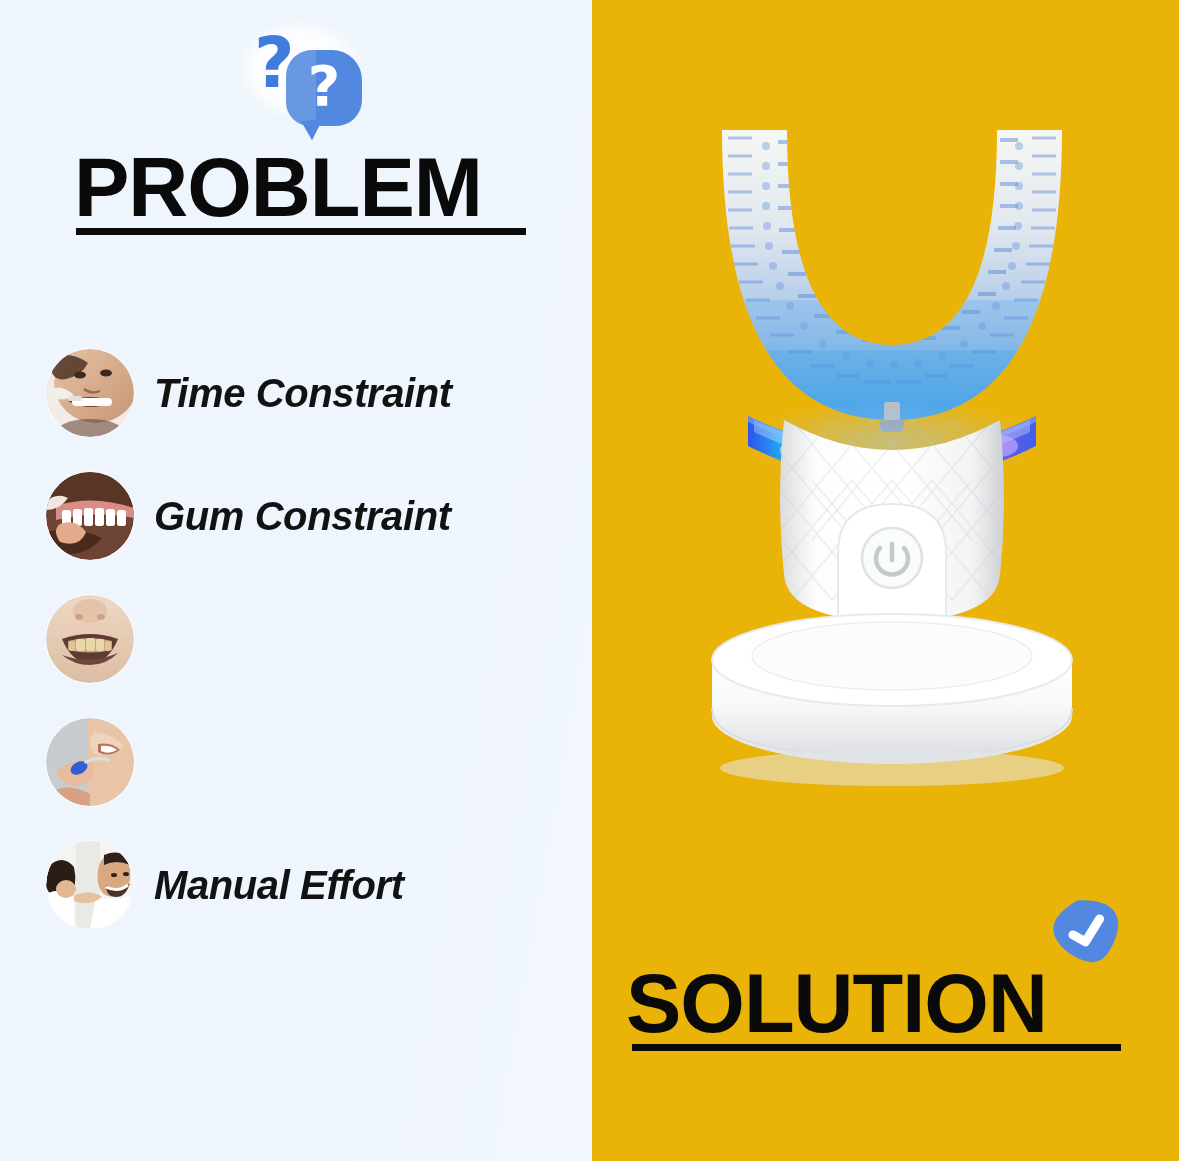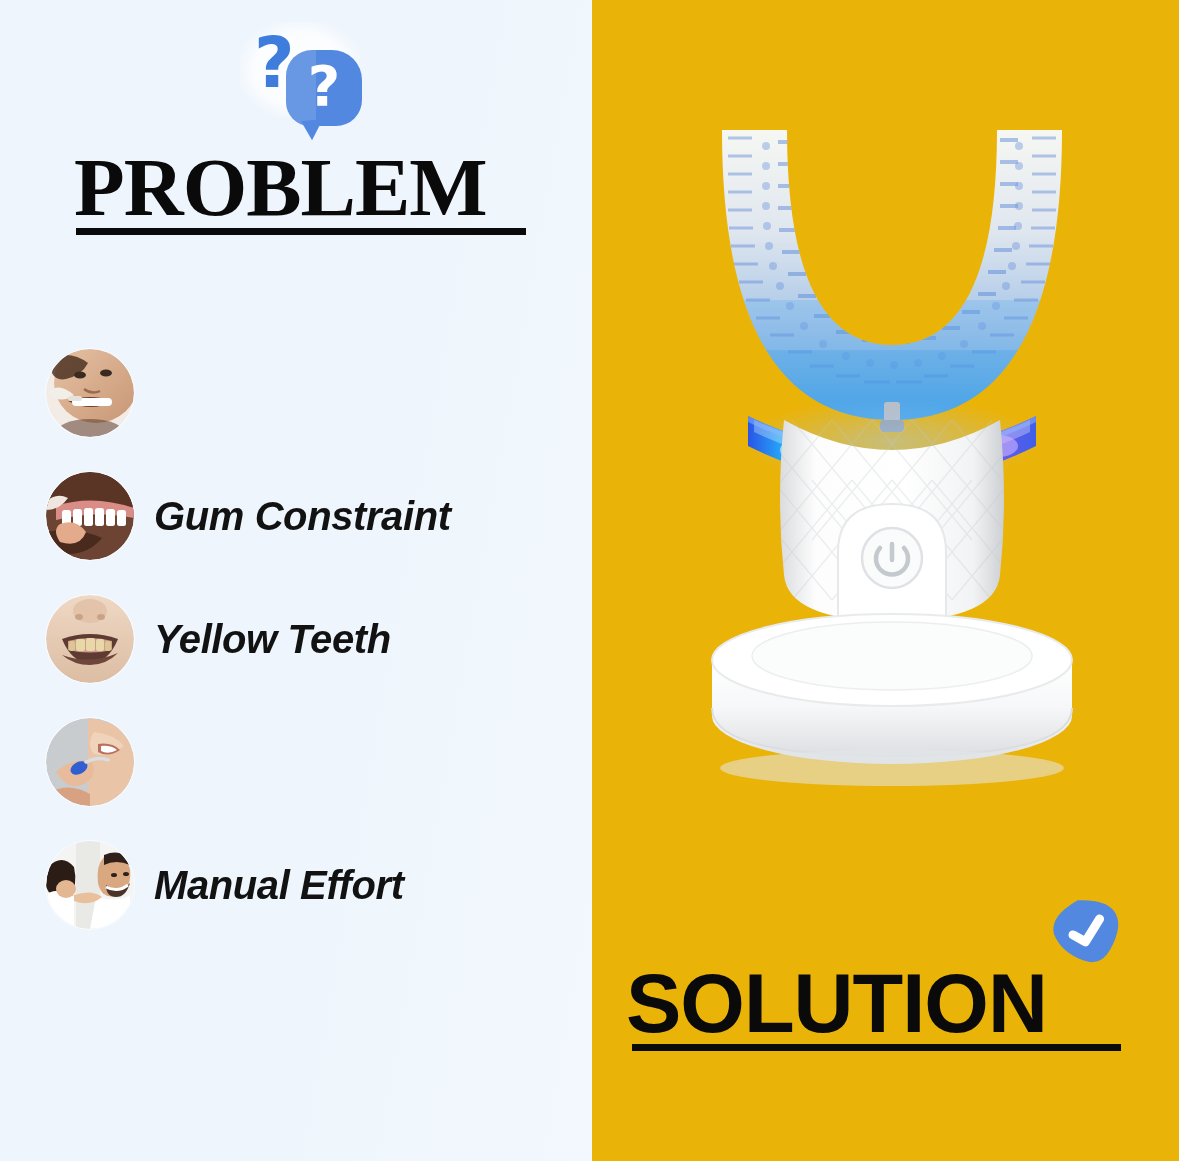--- a/index.html
+++ b/index.html
@@ -109,21 +109,21 @@
   
   .heading-problem {
     position: absolute;
     left: 74px;
     top: 146px;
     font-size: 83px;
     font-weight: 700;
     letter-spacing: -1px;
     color: #0a0a0a;
     line-height: 1;
-    font-family: Liberation Serif, serif;
+    font-family: Liberation Sans, sans-serif;
   }
   .rule-problem {
     position: absolute;
     left: 76px;
     top: 228px;
     width: 450px;
     height: 7px;
     background: #0a0a0a;
   }
 
@@ -250,20 +250,21 @@
               <ellipse cx="60" cy="24" rx="6" ry="3.5" fill="#3a2a20"></ellipse>
               <path d="M38 40 q8 6 16 2" stroke="#9c6a4c" stroke-width="2.5" fill="none"></path>
               <path d="M22 52 q22 -8 44 0 q-20 12 -44 0 z" fill="#6b3b2c"></path>
               <rect x="26" y="49" width="40" height="8" rx="4" fill="#ffffff"></rect>
               <path d="M2 44 q10 -12 26 2 q-14 10 -26 -2 z" fill="#f2efe9"></path>
               <rect x="22" y="47" width="14" height="5" rx="2.5" fill="#e6e2db"></rect>
               <ellipse cx="44" cy="84" rx="34" ry="14" fill="#5d3d2b" opacity="0.55"></ellipse>
             </g>
           </svg>
         </div>
+        <div class="problem-label">Time Constraint</div>
       </div>
 
       <div class="problem-item">
         <div class="thumb">
           <svg viewBox="0 0 88 88" width="88" height="88" aria-hidden="true">
             <defs>
                 <clipPath id="c2">
                   <circle cx="44" cy="44" r="44"></circle>
                 </clipPath>
               </defs>
@@ -311,21 +312,20 @@
                 <rect x="30" y="44" width="9" height="12" rx="2"></rect>
                 <rect x="40" y="43" width="9" height="13" rx="2"></rect>
                 <rect x="50" y="44" width="8" height="12" rx="2"></rect>
                 <rect x="23" y="46" width="6" height="10" rx="2" fill="#ddc791"></rect>
                 <rect x="59" y="46" width="6" height="10" rx="2" fill="#ddc791"></rect>
               </g>
               <path d="M16 60 q28 10 56 -2 q-12 12 -28 12 q-16 0 -28 -10 z" fill="#6e463a"></path>
             </g>
           </svg>
         </div>
-        <div class="problem-label">Yellow Teeth</div>
       </div>
 
       <div class="problem-item">
         <div class="thumb">
           <svg viewBox="0 0 88 88" width="88" height="88" aria-hidden="true">
             <defs>
                 <clipPath id="c4">
                   <circle cx="44" cy="44" r="44"></circle>
                 </clipPath>
               </defs>

